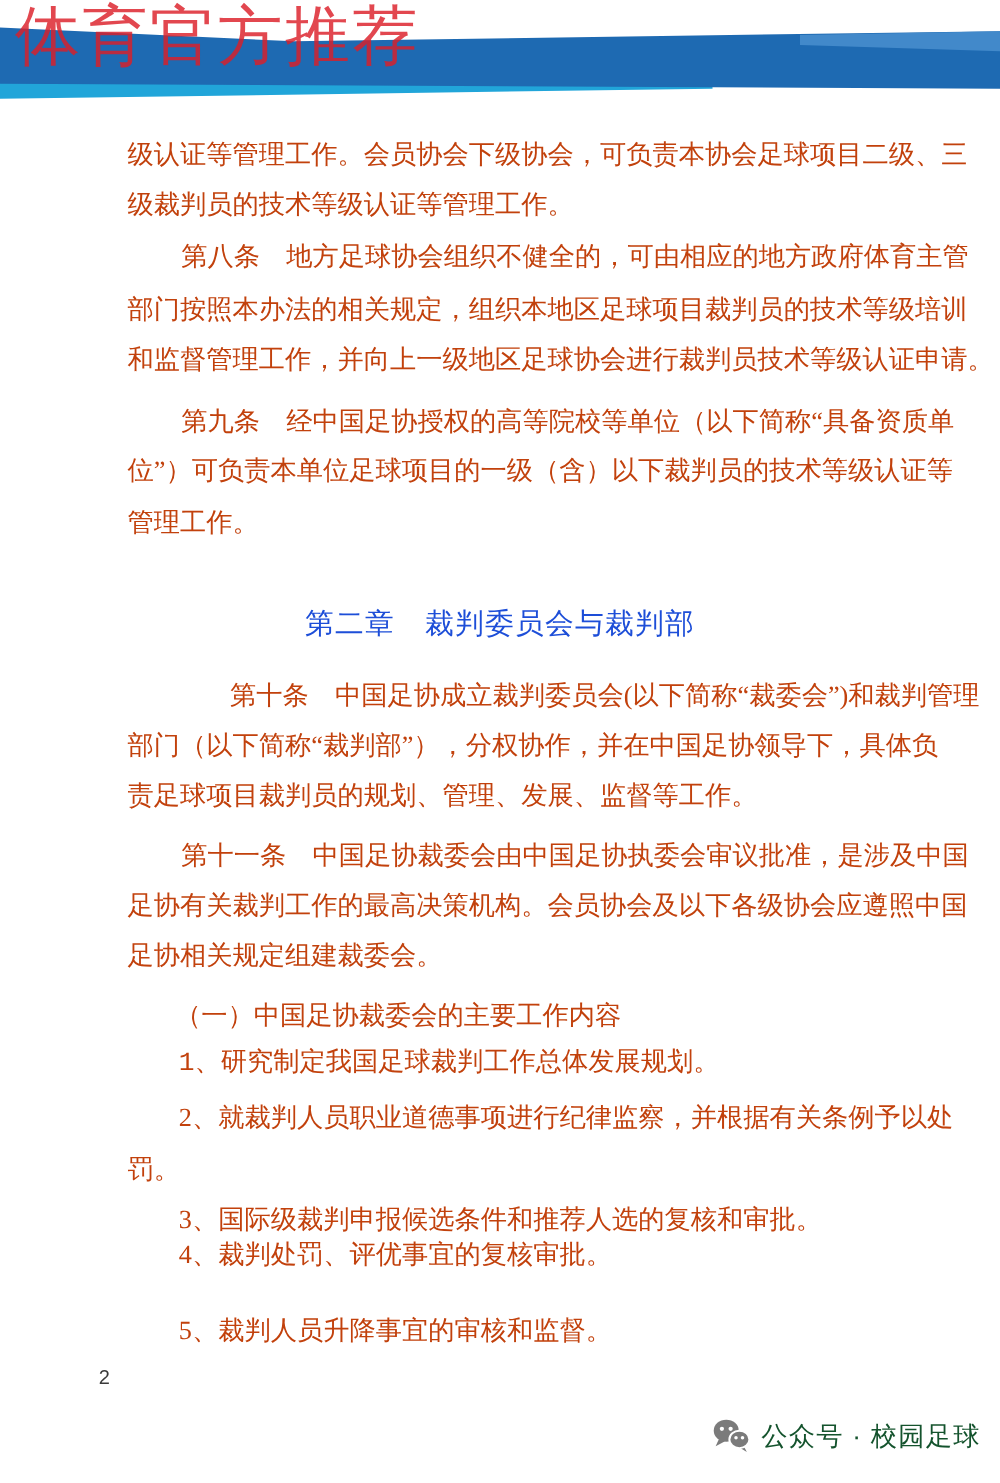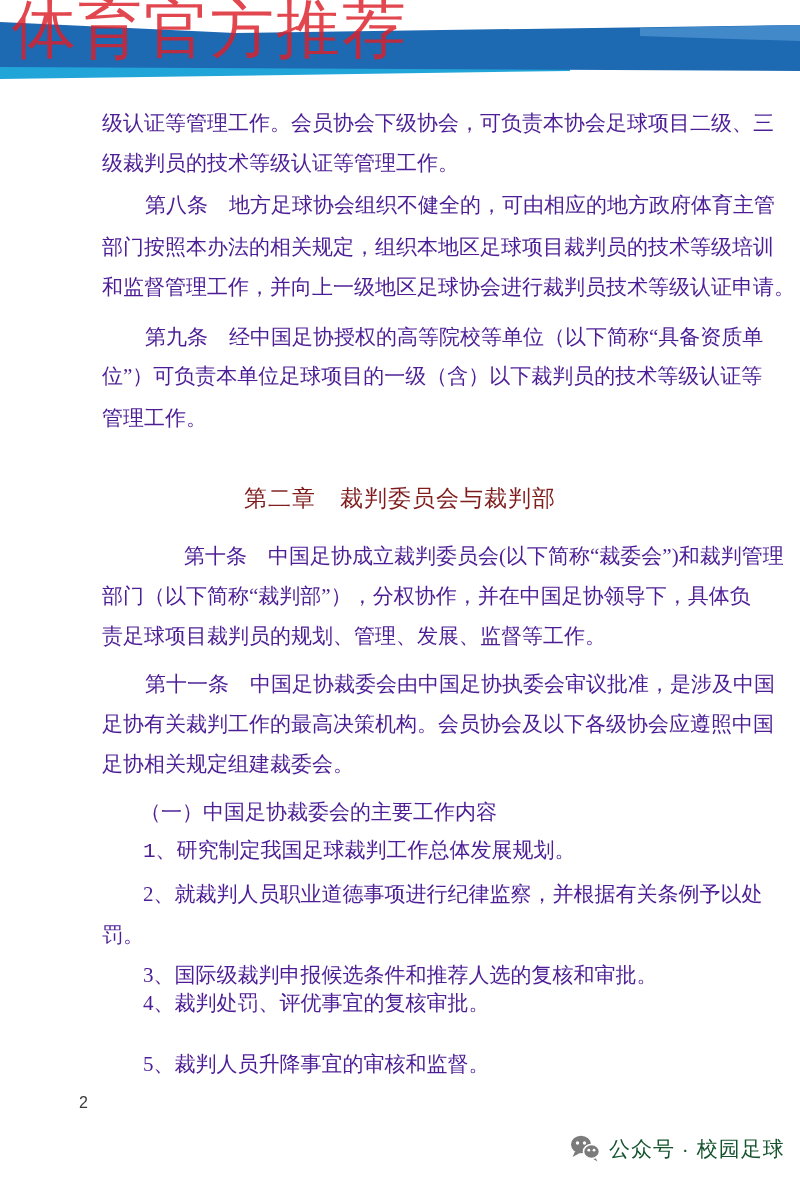--- a/index.html
+++ b/index.html
@@ -14,32 +14,32 @@
     background:#fdfdfd;border:1px solid #cfcfcf;border-radius:7px;
     box-shadow:0 1px 2px rgba(0,0,0,0.18);
     display:flex;align-items:center;justify-content:center;
   }
   .doc-tab-label{
     font-size:16px;color:#3c3c3c;letter-spacing:1px;white-space:nowrap;
     font-family:"Liberation Serif","DejaVu Serif",serif;
   }
   .watermark{
     position:absolute;left:12px;top:0px;z-index:5;
-    font-size:64px;line-height:60px;letter-spacing:2px;white-space:nowrap;
+    font-size:52px;line-height:60px;letter-spacing:2px;white-space:nowrap;
     color:rgba(220,30,40,0.82);
     font-family:"Liberation Serif","DejaVu Serif",serif;
     text-align:center;
   }
   
   .line{
-    position:absolute;font-size:21px;line-height:26px;color:#4c1d95;
+    position:absolute;font-size:21px;line-height:26px;color:#c2410c;
     white-space:nowrap;letter-spacing:0px;
   }
   .line.heading{
-    left:0;width:800px;text-align:center;font-size:23px;color:#7f1d1d;letter-spacing:1px;
+    left:0;width:800px;text-align:center;font-size:23px;color:#1d4ed8;letter-spacing:1px;
   }
   
   .page-number{
     position:absolute;left:79px;top:1094px;font-size:16px;color:#3a3a3a;
     font-family:"Liberation Sans","DejaVu Sans",sans-serif;
   }
   .footer{
     position:absolute;left:570px;top:1133px;height:32px;z-index:2;
     display:flex;align-items:center;gap:9px;
   }

